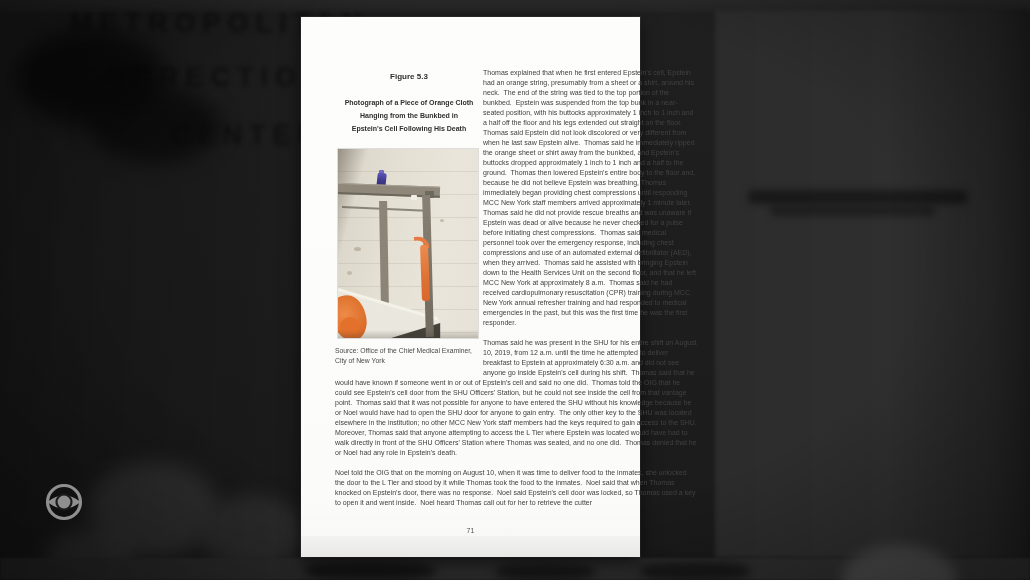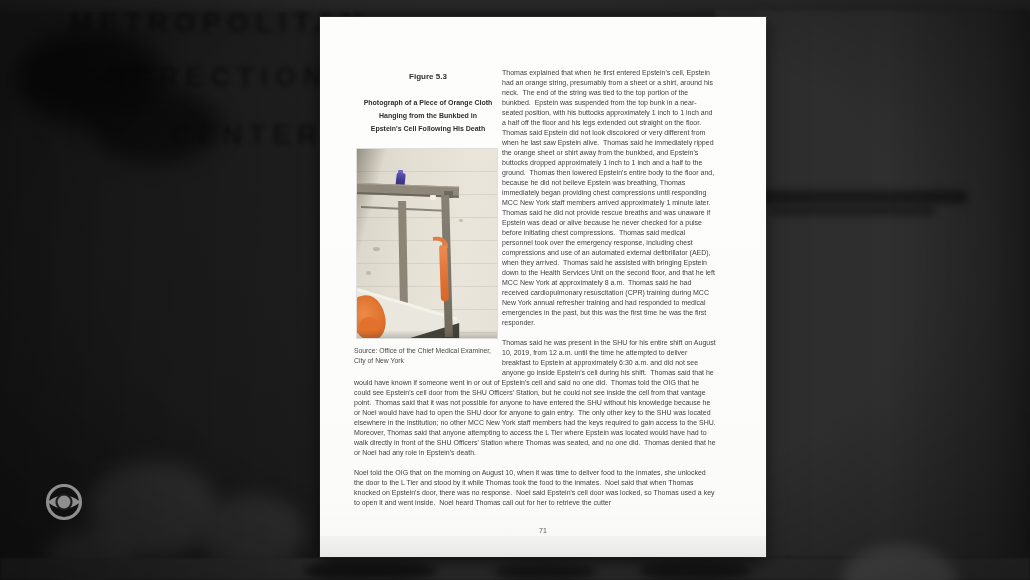--- a/index.html
+++ b/index.html
@@ -33,21 +33,21 @@
   .shoulder { left:842px; top:545px; width:115px; height:70px; background:#4f4f4f; filter:blur(7px); opacity:.8; }
   .vignette { position:absolute; inset:0;
         background:radial-gradient(ellipse at 50% 45%, rgba(0,0,0,0) 55%, rgba(0,0,0,.38) 100%); }
   .left-shade { position:absolute; inset:0;
         background:linear-gradient(90deg, rgba(0,0,0,.30) 0%, rgba(0,0,0,0) 35%); }
 
   
   .logo { position:absolute; left:44px; top:482px; width:40px; height:40px; z-index:6; opacity:.85; }
 
   
-  .page { position:absolute; left:320px; top:17px; width:446px; height:540px; z-index:5;
+  .page { position:absolute; left:301px; top:17px; width:339px; height:540px; z-index:5;
           background:linear-gradient(180deg,#fdfdfc 0%,#fbfbfa 90%,#f6f6f5 100%);
           box-shadow:0 5px 16px rgba(0,0,0,.6), 0 0 0 1px rgba(255,255,255,.08);
           color:#3f3f3f; }
   .page-bottom-strip { position:absolute; left:0; bottom:0; width:100%; height:21px;
           background:linear-gradient(180deg,#f3f3f2 0%,#e8e8e7 100%); }
   .page-content { position:absolute; left:34px; top:51px; width:363px; }
   .figure-block { float:left; width:148px; margin:4px 0 6px 0; }
   .fig-label { font-size:8px; font-weight:bold; color:#2f2f2f; text-align:center;
                line-height:10px; margin-bottom:14px; }
   .fig-title { font-size:7px; font-weight:bold; color:#2f2f2f; text-align:center;

